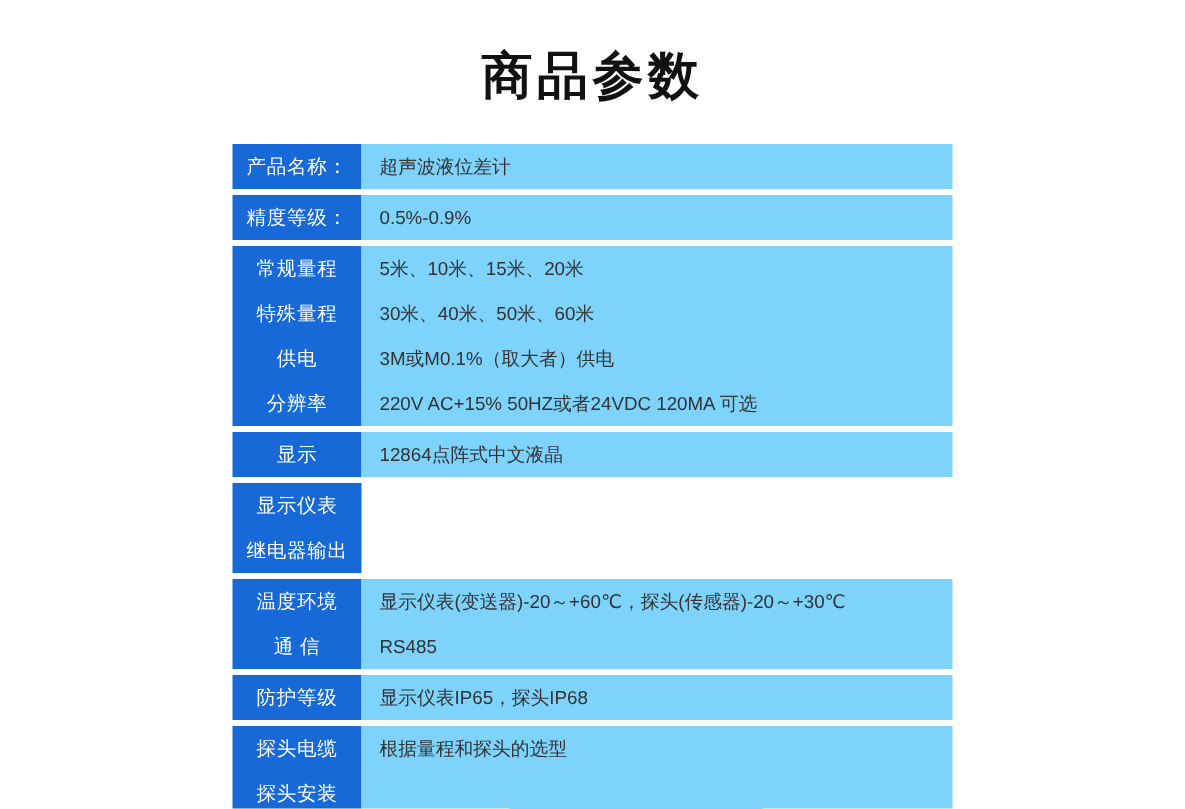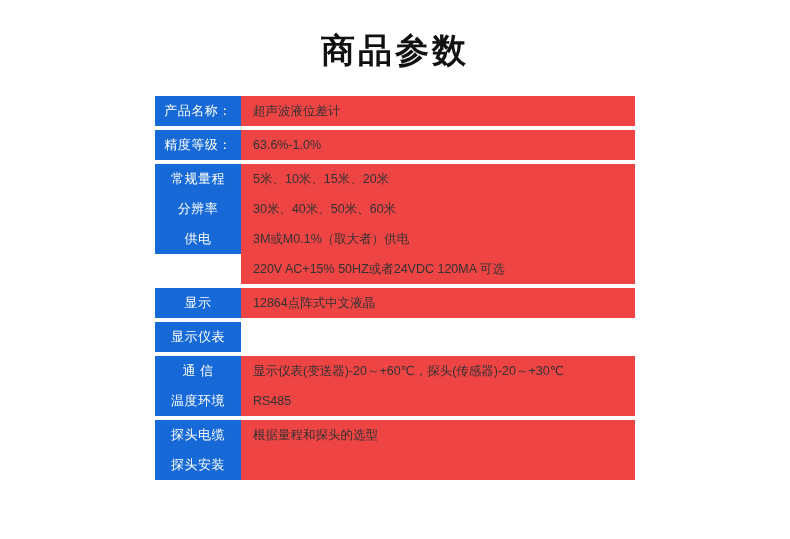--- a/index.html
+++ b/index.html
@@ -43,21 +43,21 @@
   .group-labels {
     width: 86px;
     flex: 0 0 86px;
     display: flex;
     flex-direction: column;
   }
   .group-values {
     flex: 1 1 auto;
     display: flex;
     flex-direction: column;
-    background: #ef4444;
+    background: #7dd3fc;
   }
   .label-cell {
     background: #1669d6;
     color: #ffffff;
     font-size: 13px;
     height: 30px;
     line-height: 30px;
     text-align: center;
     letter-spacing: 0.5px;
     white-space: nowrap;
@@ -91,57 +91,67 @@
         </div>
         <div class="group-values">
           <div class="value-cell">超声波液位差计</div>
         </div>
       </div>
       <div class="group">
         <div class="group-labels">
           <div class="label-cell">精度等级：</div>
         </div>
         <div class="group-values">
-          <div class="value-cell">63.6%-1.0%</div>
+          <div class="value-cell">0.5%-0.9%</div>
         </div>
       </div>
       <div class="group two">
         <div class="group-labels">
           <div class="label-cell">常规量程</div>
+          <div class="label-cell">特殊量程</div>
+          <div class="label-cell">供电</div>
           <div class="label-cell">分辨率</div>
-          <div class="label-cell">供电</div>
         </div>
         <div class="group-values">
           <div class="value-cell">5米、10米、15米、20米</div>
           <div class="value-cell">30米、40米、50米、60米</div>
           <div class="value-cell">3M或M0.1%（取大者）供电</div>
           <div class="value-cell">220V AC+15%  50HZ或者24VDC 120MA   可选</div>
         </div>
       </div>
       <div class="group">
         <div class="group-labels">
           <div class="label-cell">显示</div>
         </div>
         <div class="group-values">
           <div class="value-cell">12864点阵式中文液晶</div>
         </div>
       </div>
       <div class="group two">
         <div class="group-labels">
           <div class="label-cell">显示仪表</div>
+          <div class="label-cell">继电器输出</div>
         </div>
       </div>
       <div class="group two">
         <div class="group-labels">
+          <div class="label-cell">温度环境</div>
           <div class="label-cell">通  信</div>
-          <div class="label-cell">温度环境</div>
         </div>
         <div class="group-values">
           <div class="value-cell">显示仪表(变送器)-20～+60℃，探头(传感器)-20～+30℃</div>
           <div class="value-cell">RS485</div>
+        </div>
+      </div>
+      <div class="group">
+        <div class="group-labels">
+          <div class="label-cell">防护等级</div>
+        </div>
+        <div class="group-values">
+          <div class="value-cell">显示仪表IP65，探头IP68</div>
         </div>
       </div>
       <div class="group two">
         <div class="group-labels">
           <div class="label-cell">探头电缆</div>
           <div class="label-cell">探头安装</div>
         </div>
         <div class="group-values">
           <div class="value-cell">根据量程和探头的选型</div>
         </div>

